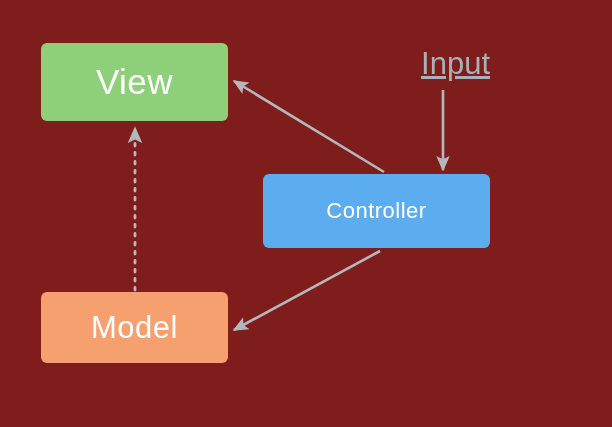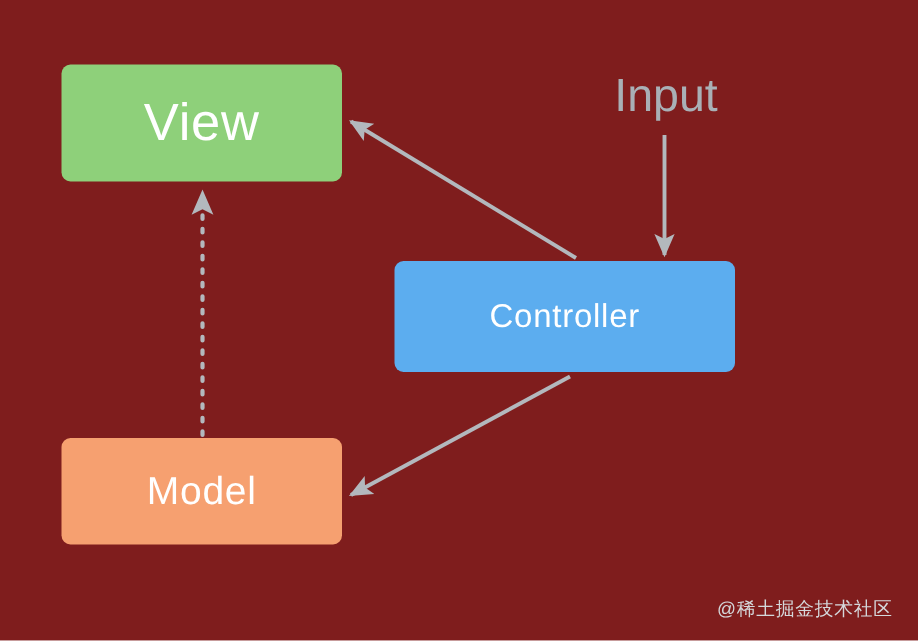--- a/index.html
+++ b/index.html
@@ -43,31 +43,32 @@
     height: 74px;
     background: #5cadef;
     font-size: 22px;
   }
   #node-model {
     left: 41px;
     top: 292px;
     width: 187px;
     height: 71px;
     background: #f6a070;
-    font-size: 26px;
+    font-size: 31px;
   }
   #label-input {
     position: absolute;
     left: 398px;
     top: 46px;
     width: 92px;
-    text-align: center;
+    text-align: right;
     color: #a9b0b6;
     font-size: 31px;
     user-select: none;
+    text-decoration: underline;
   }
   #arrows {
     position: absolute;
     left: 0;
     top: 0;
     width: 612px;
     height: 427px;
     pointer-events: none;
   }
   #watermark {
@@ -109,15 +110,14 @@
   <div class="node" id="node-controller">
     <span>Controller</span>
   </div>
 
   <div class="node" id="node-model">
     <span>Model</span>
   </div>
 
   <div id="label-input">Input</div>
 
-  <div id="watermark">@稀土掘金技术社区</div>
 
 </div>
 
 </body></html>

